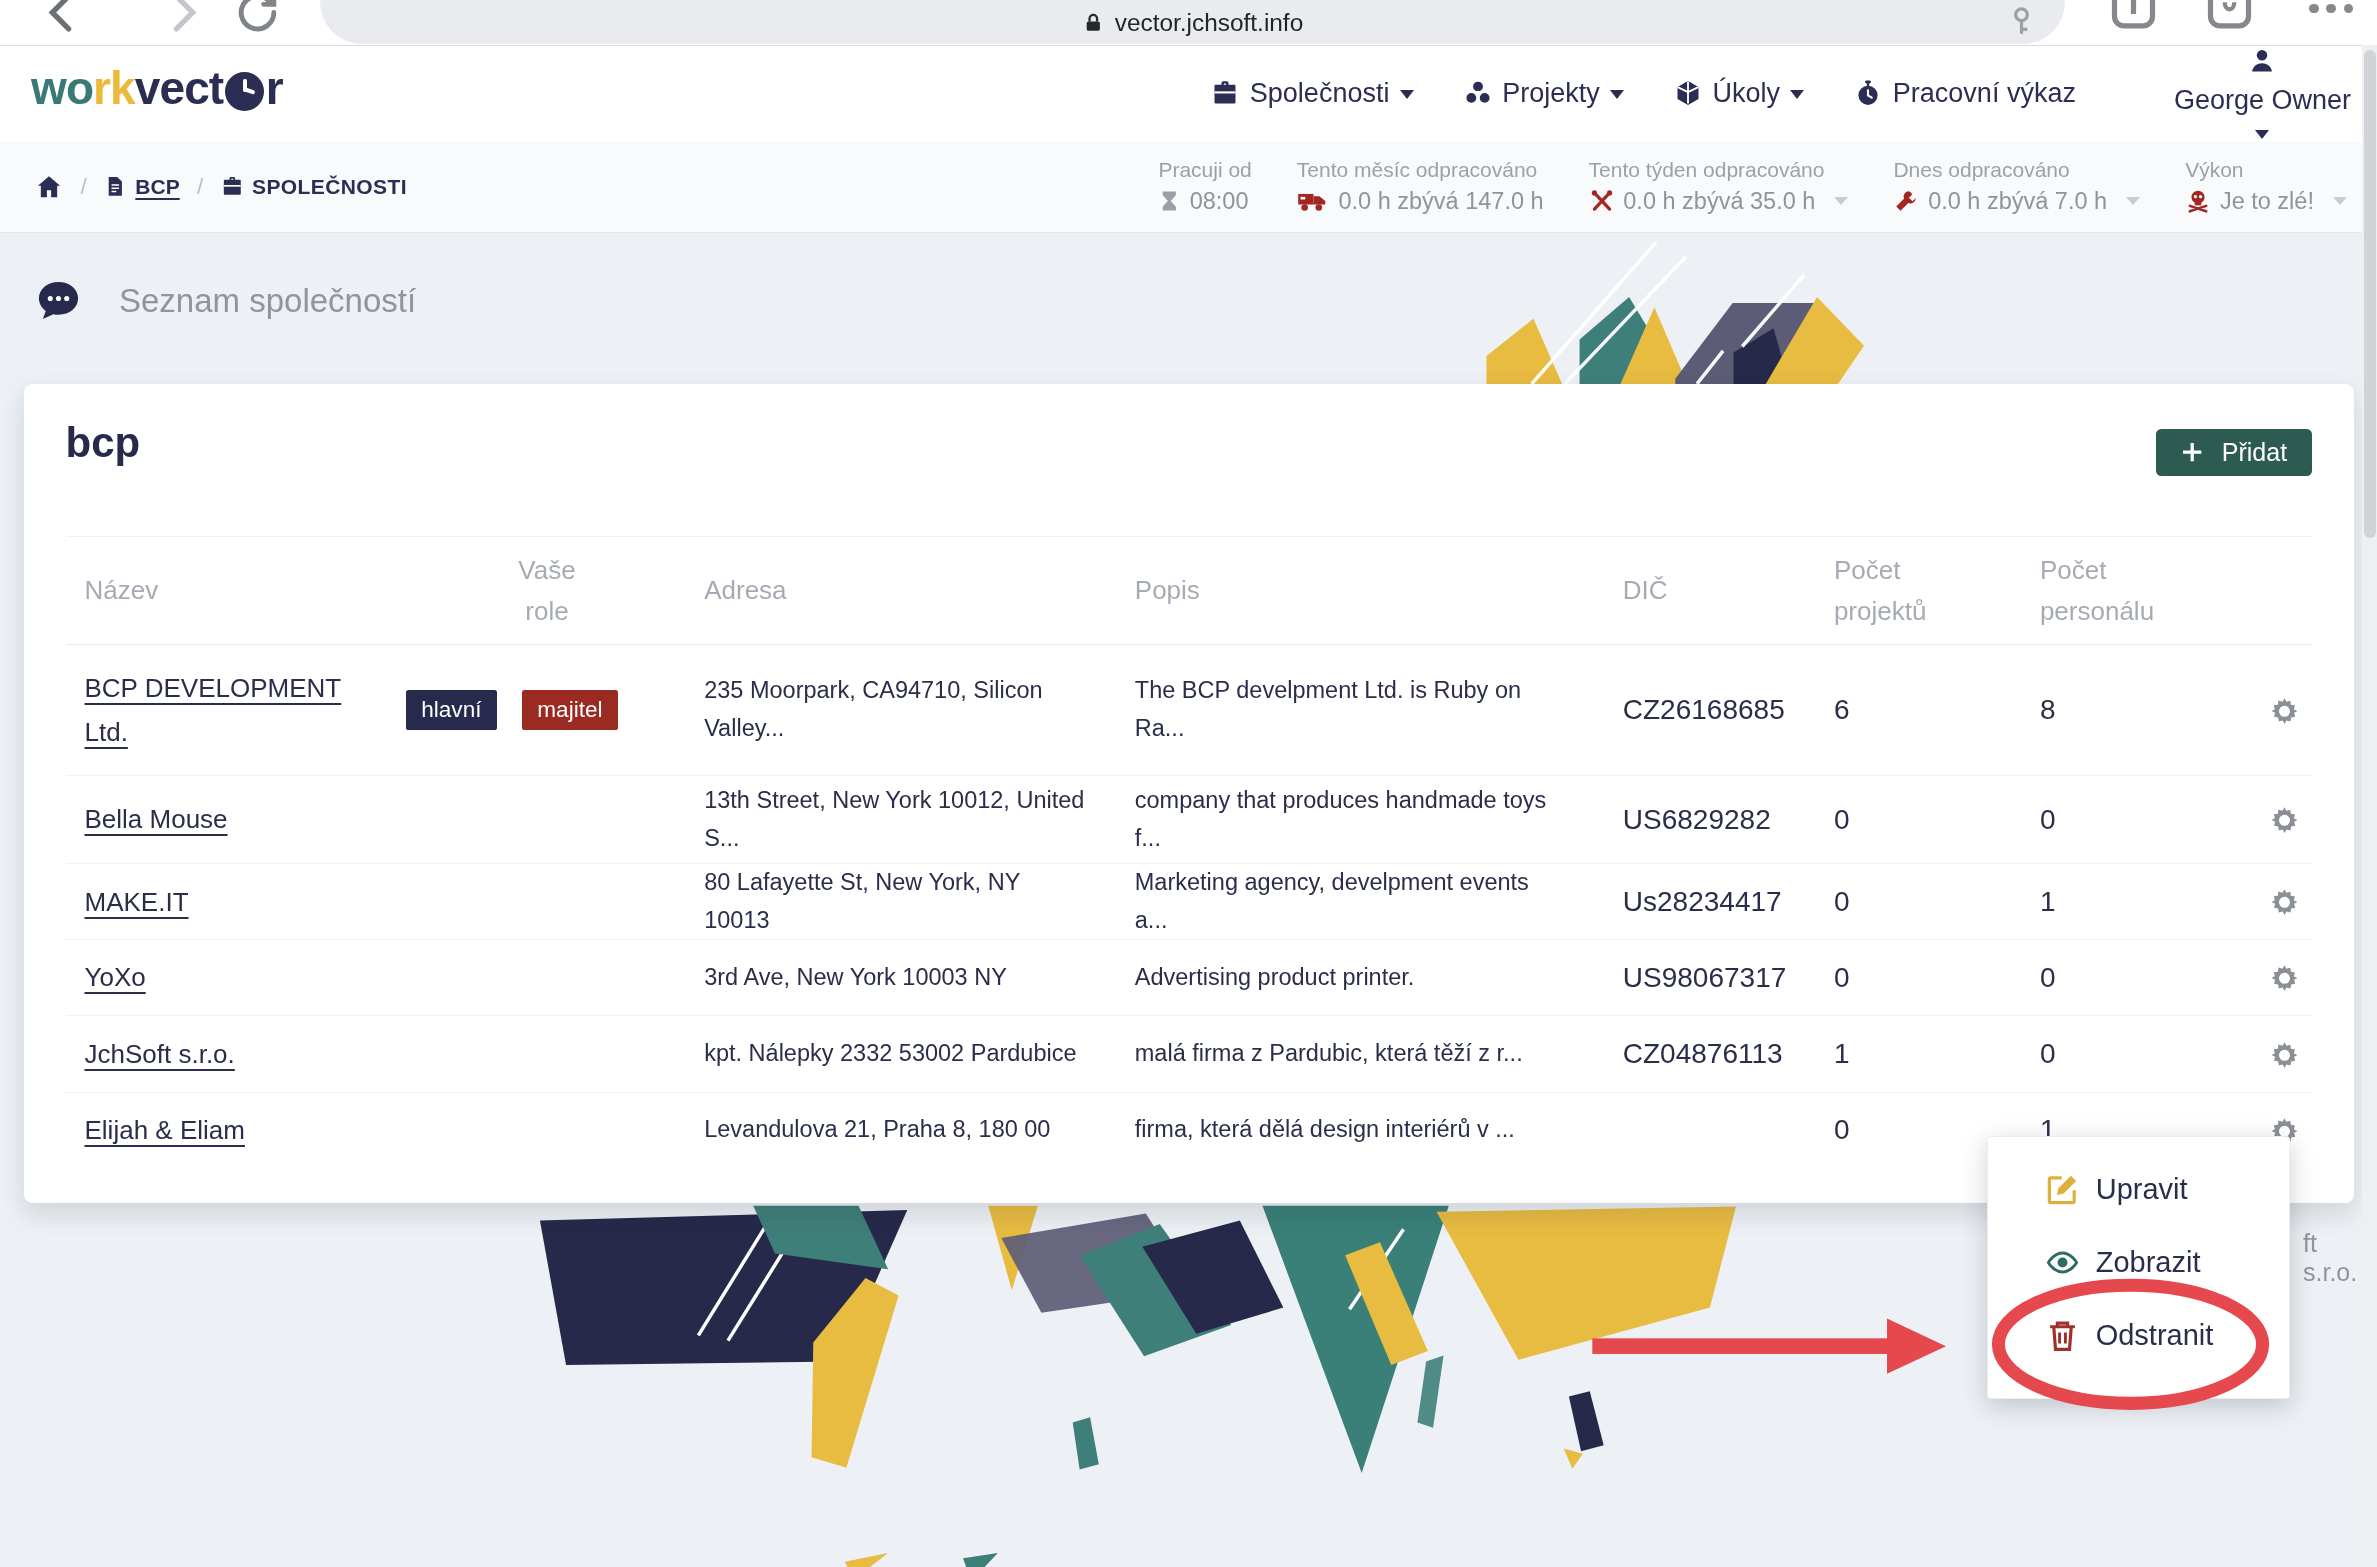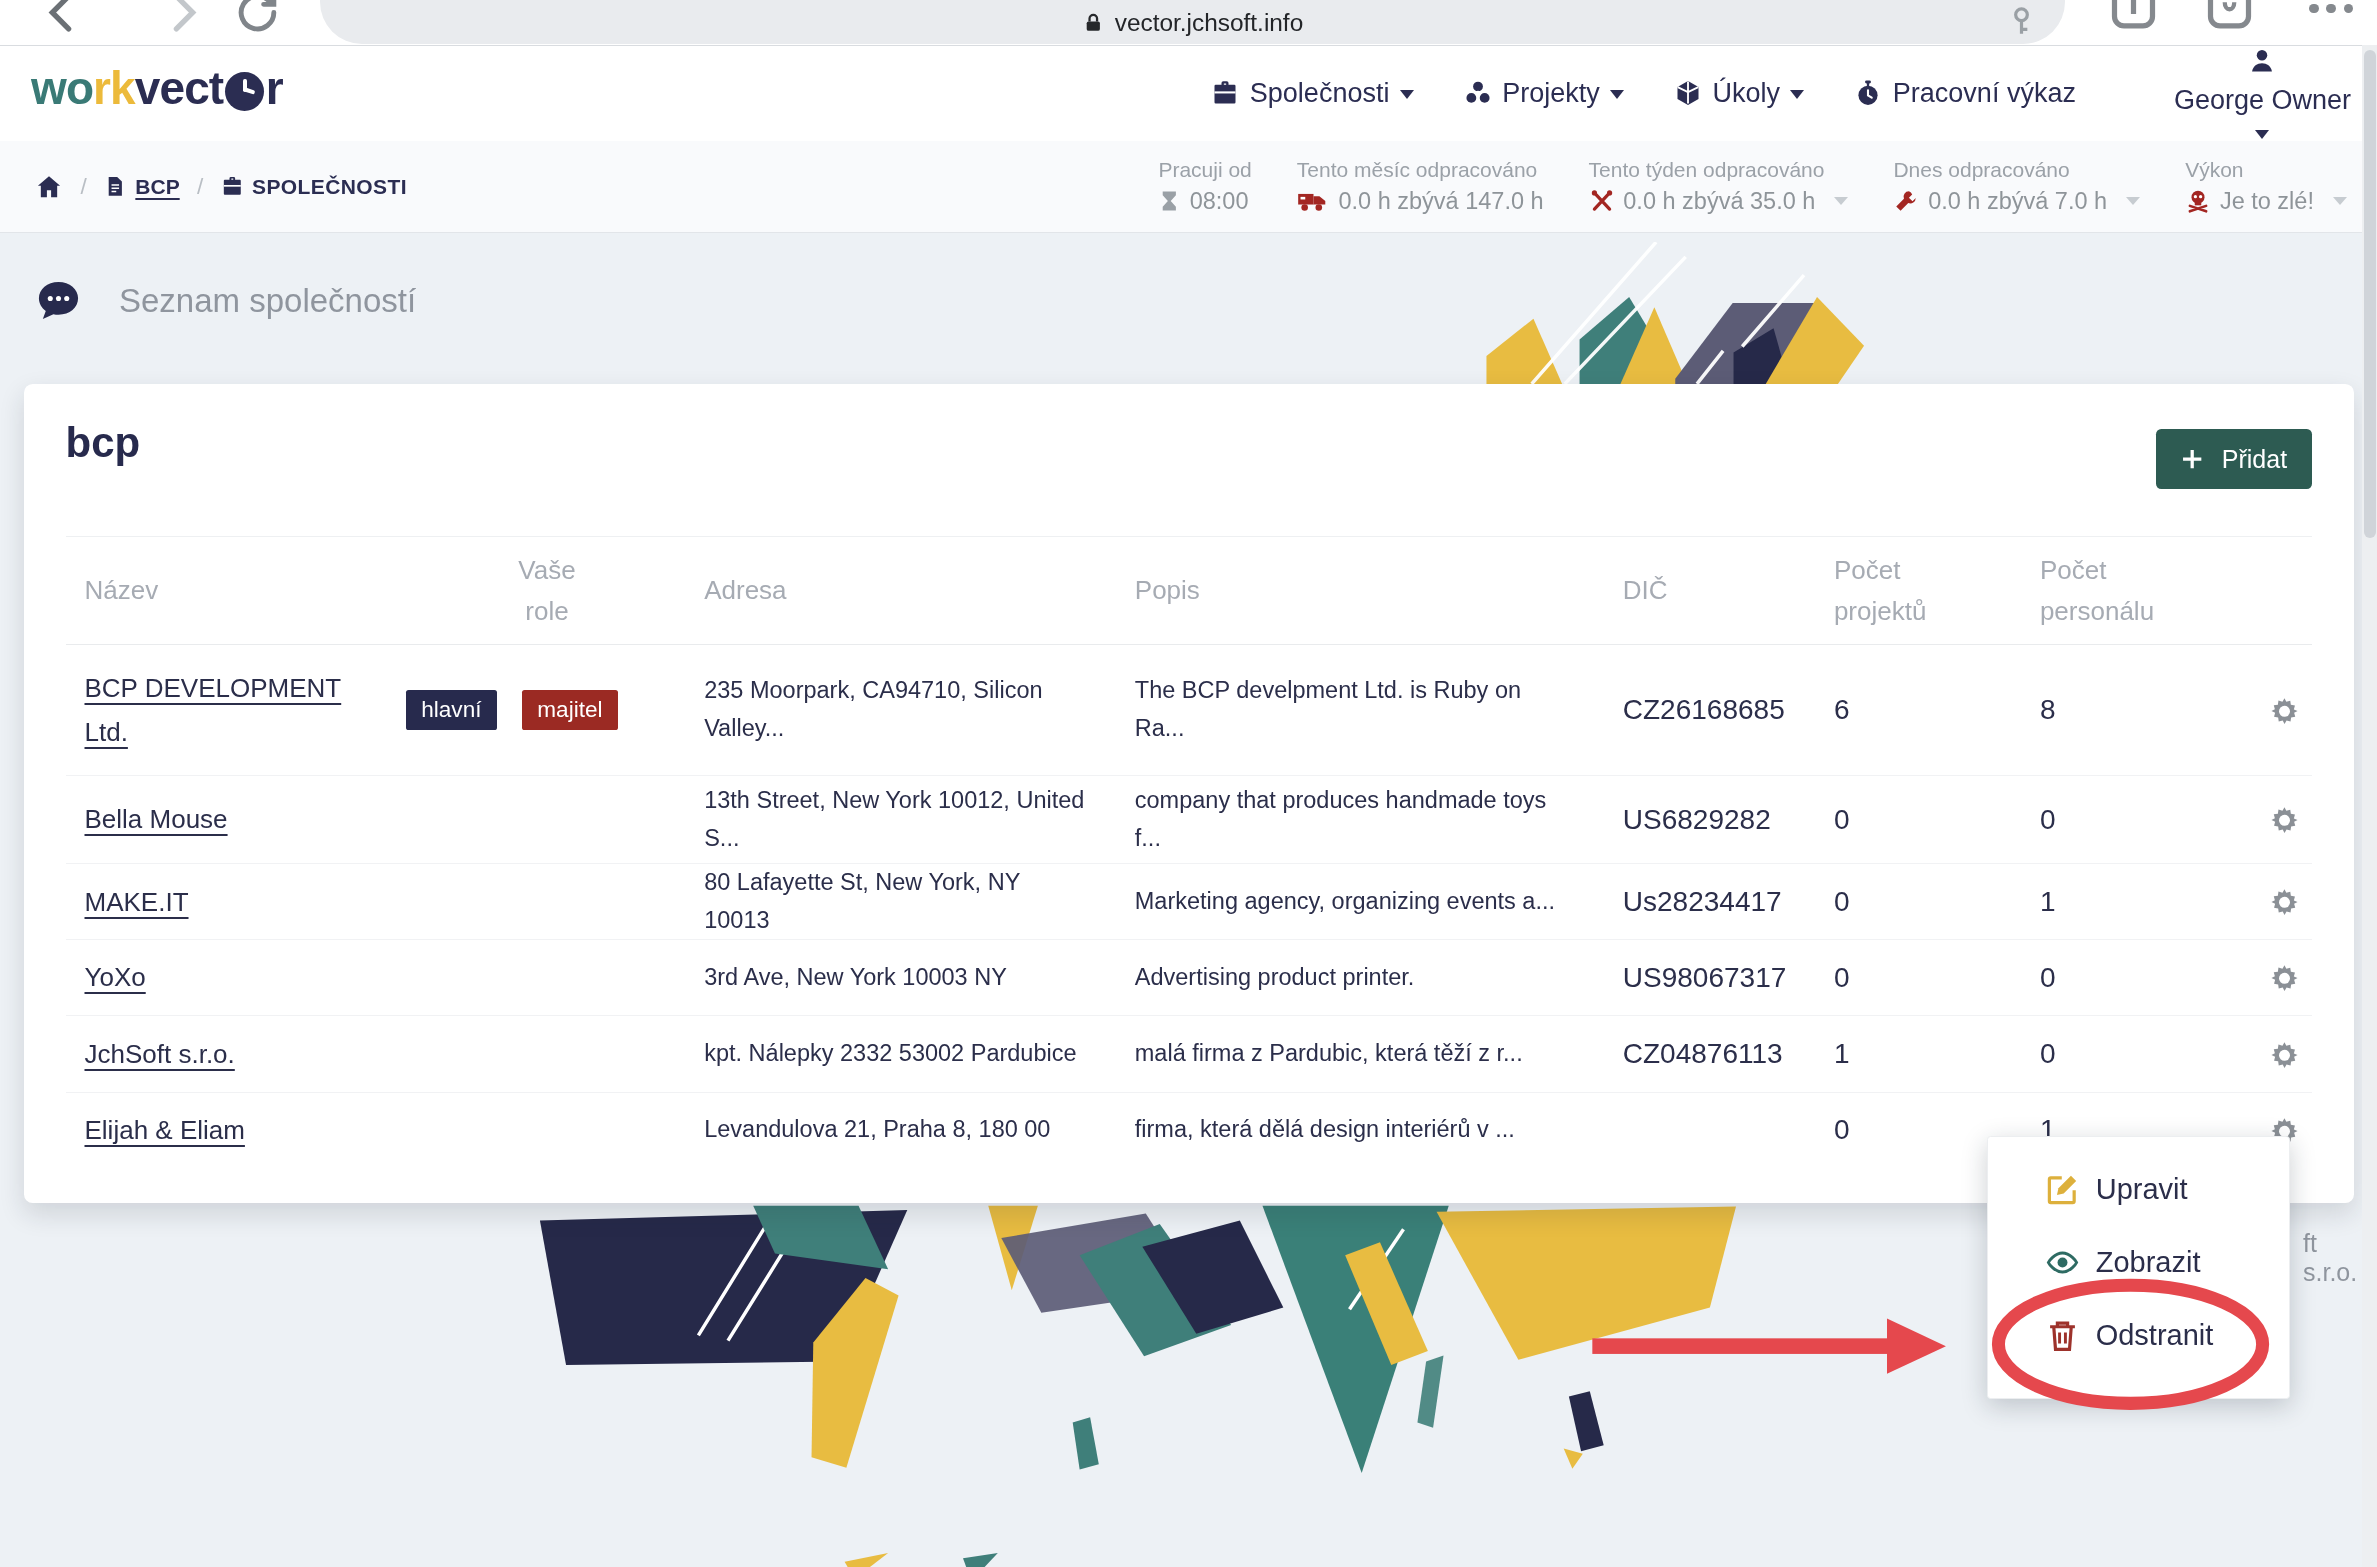--- a/index.html
+++ b/index.html
@@ -48,21 +48,21 @@
   .pageheading{position:absolute;left:35px;top:277px;display:flex;align-items:center;gap:37px;z-index:3;}
   .pageheading .htext{font-size:33px;color:#8f959e;}
 
   
   .deco-top{position:absolute;left:1436px;top:242px;z-index:1;}
   .deco-bottom{position:absolute;left:479px;top:1203px;z-index:1;}
 
   
   .card{position:absolute;left:23.5px;top:384px;width:2330px;height:819px;background:#ffffff;border-radius:8.7px;box-shadow:0 10.4px 26px rgba(25,35,50,.14);z-index:2;}
   .cardtitle{position:absolute;left:42px;top:35px;font-size:42px;font-weight:600;color:#272a4d;}
-  .addbtn{position:absolute;right:42px;top:45px;height:60px;display:flex;align-items:center;gap:17px;background:#2d5b52;color:#fff;border:none;border-radius:5.2px;padding:0 24.4px;font-size:25px;font-family:"Liberation Sans",sans-serif;cursor:pointer;}
+  .addbtn{position:absolute;right:42px;top:45px;height:47px;display:flex;align-items:center;gap:17px;background:#2d5b52;color:#fff;border:none;border-radius:5.2px;padding:0 24.4px;font-size:25px;font-family:"Liberation Sans",sans-serif;cursor:pointer;}
 
   .tbl{position:absolute;left:42px;top:152px;width:2246px;}
   .trow{display:grid;grid-template-columns:340px 283px 435px 488px 205px 213px 226px 57px;align-items:center;}
   .thead{height:107px;border-top:1.7px solid #eef0f2;border-bottom:1.7px solid #e9ebed;color:#a6abb3;font-size:26px;}
   .th{padding-left:0;}
   .th-nazev{padding-left:19px;}
   .th-role{justify-self:center;text-align:center;max-width:87px;line-height:1.55;}
   .th-adresa{padding-left:15.7px;}
   .th-popis{padding-left:11.3px;}
   .th-dic{padding-left:11.3px;}
@@ -373,21 +373,21 @@
               <path fill="#8b9096" d="M12 1.6l1.3 2.7 2.9-.8.4 3 3 .4-.8 2.9L21.5 11 19 12.3l.8 2.9-3 .4-.4 3-2.9-.8L12 20.5l-1.3-2.7-2.9.8-.4-3-3-.4.8-2.9L2.5 11 5 9.7l-.8-2.9 3-.4.4-3 2.9.8z" transform="translate(0 1.4)"></path>
               <circle cx="12" cy="12.6" r="4" fill="#ffffff"></circle>
             </svg>
           </button>
       </div>
 
       <div class="trow tr r3">
         <span class="cell-name"><a href="#">MAKE.IT</a></span>
         <span class="cell-badges"></span>
         <span class="cell-addr">80 Lafayette St, New York, NY 10013</span>
-        <span class="cell-desc">Marketing agency, organizing events a...</span>
+        <span class="cell-desc">Marketing agency, develpment events a...</span>
         <span class="cell-dic">Us28234417</span>
         <span class="cell-num">0</span>
         <span class="cell-num2">1</span>
         <button class="gearbtn">
             <svg width="33" height="33" viewBox="0 0 24 24">
               <path fill="#8b9096" d="M12 1.6l1.3 2.7 2.9-.8.4 3 3 .4-.8 2.9L21.5 11 19 12.3l.8 2.9-3 .4-.4 3-2.9-.8L12 20.5l-1.3-2.7-2.9.8-.4-3-3-.4.8-2.9L2.5 11 5 9.7l-.8-2.9 3-.4.4-3 2.9.8z" transform="translate(0 1.4)"></path>
               <circle cx="12" cy="12.6" r="4" fill="#ffffff"></circle>
             </svg>
           </button>
       </div>

